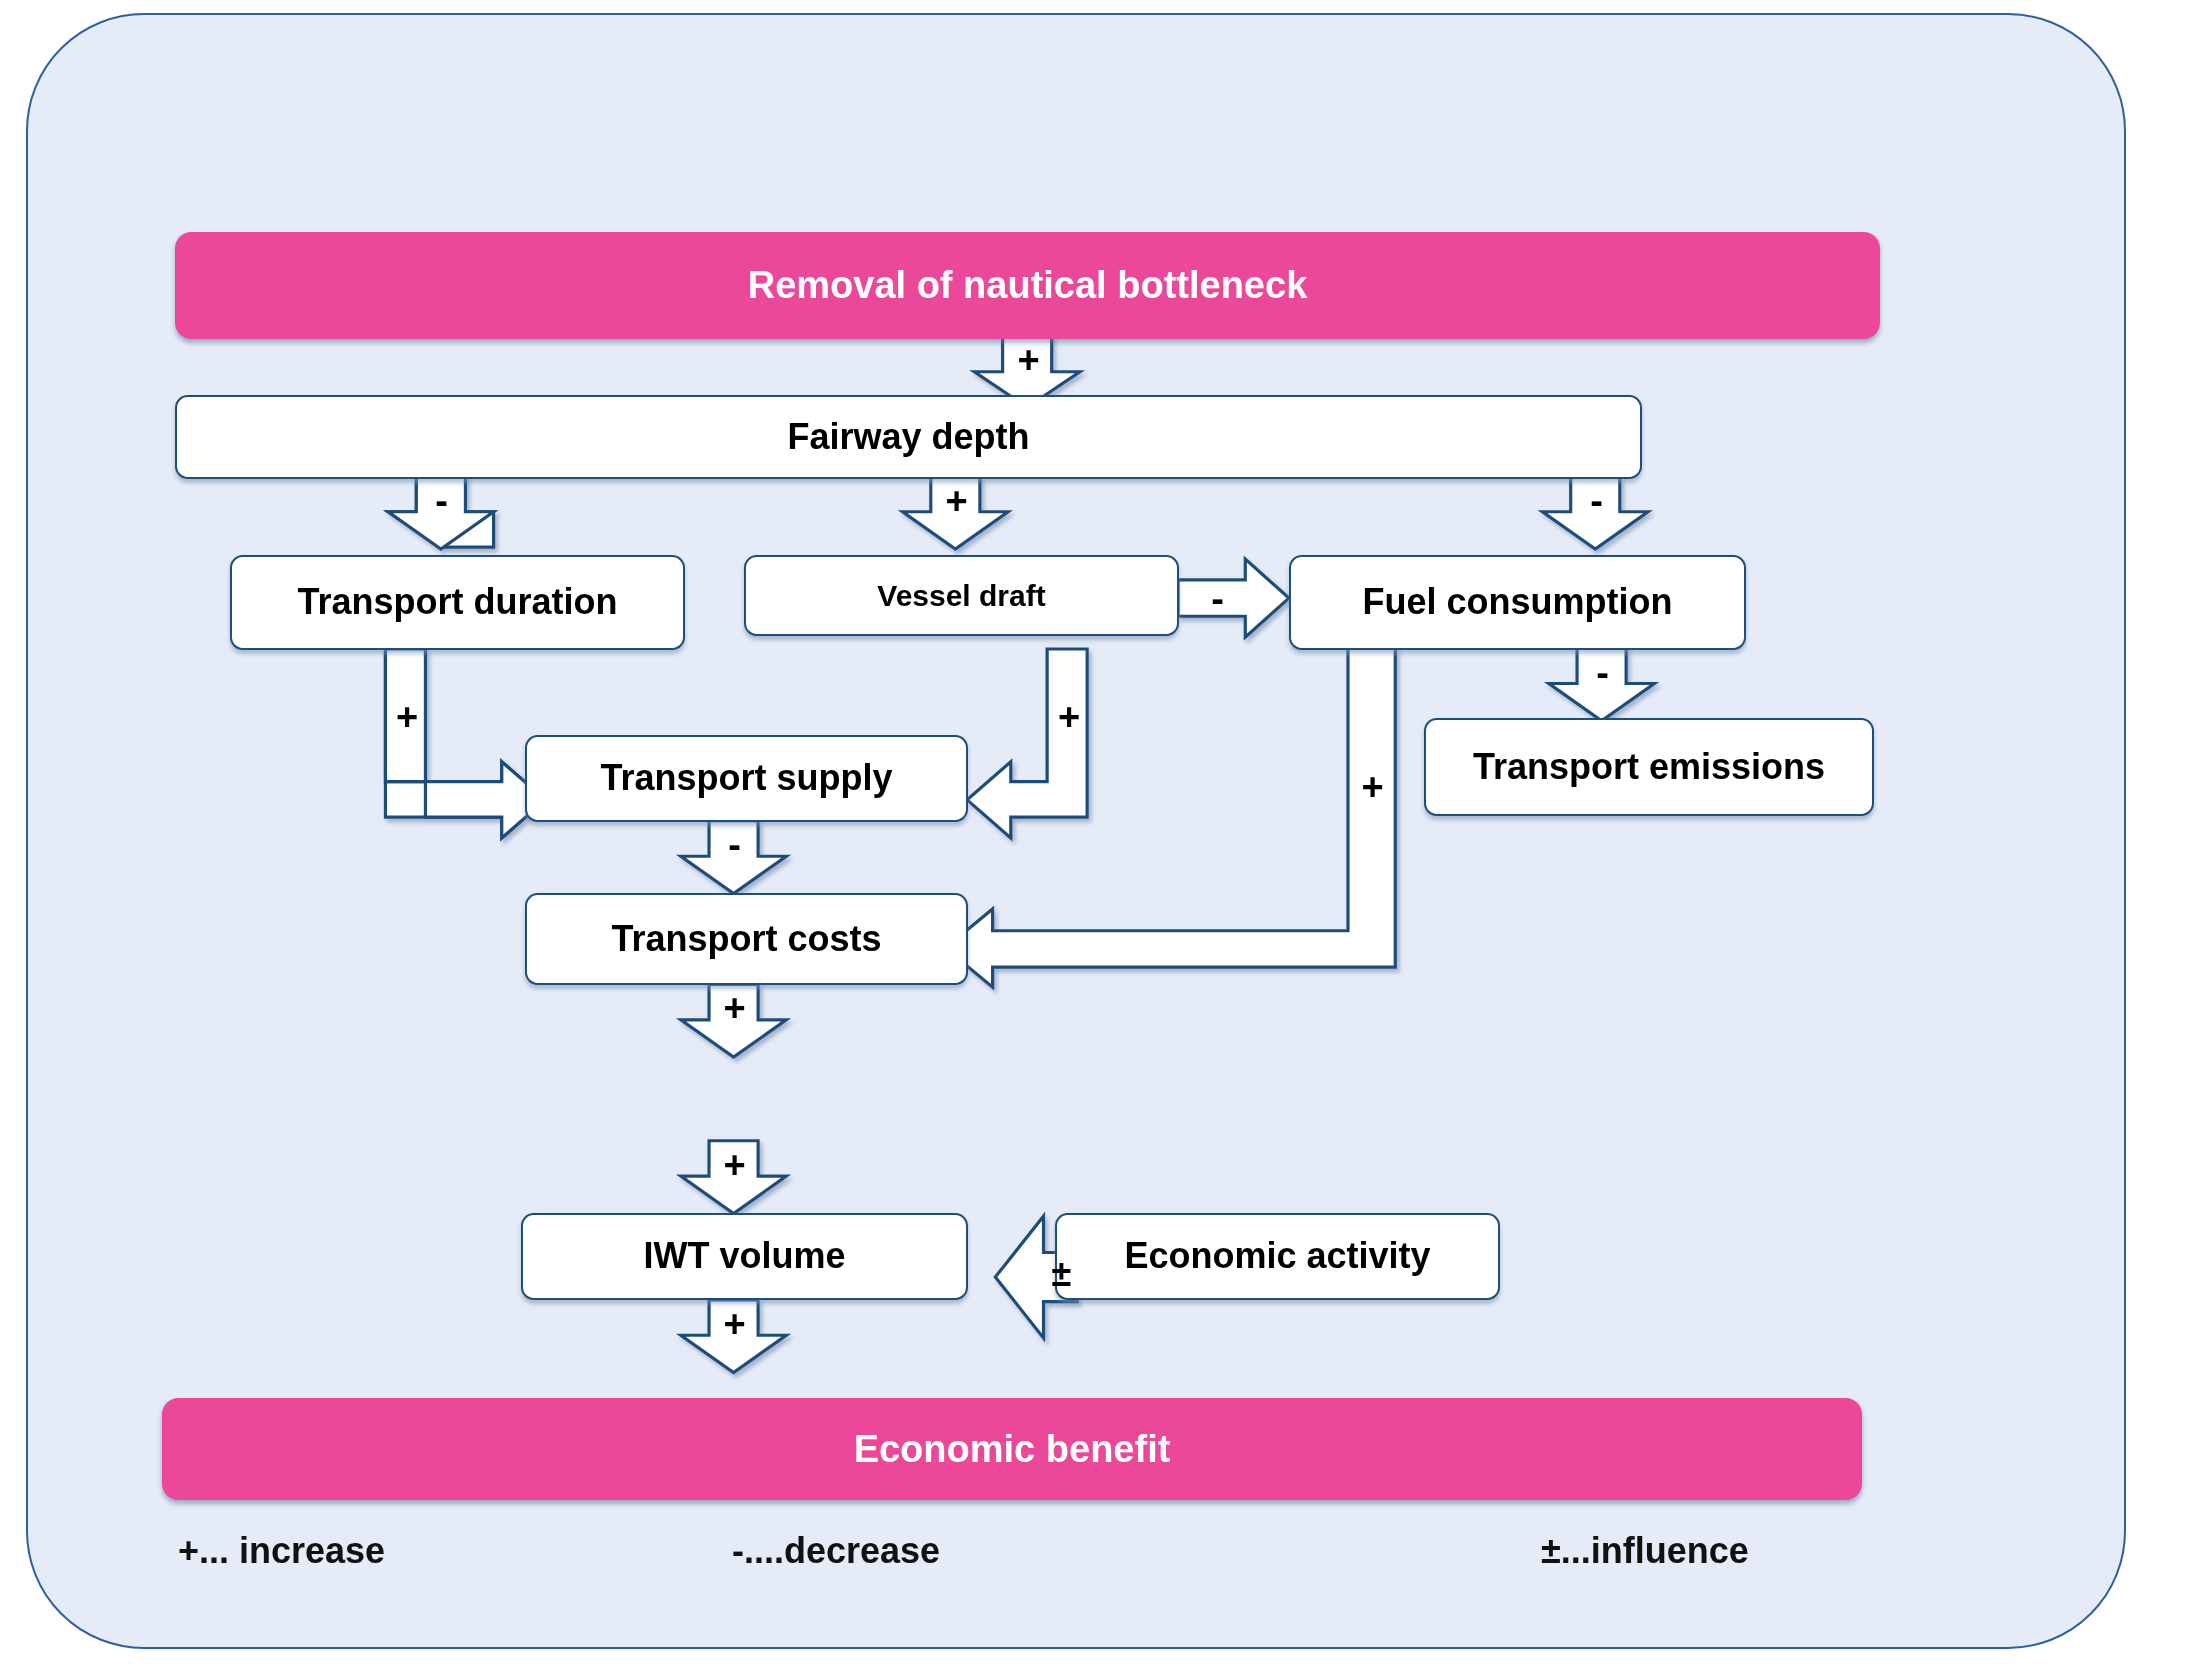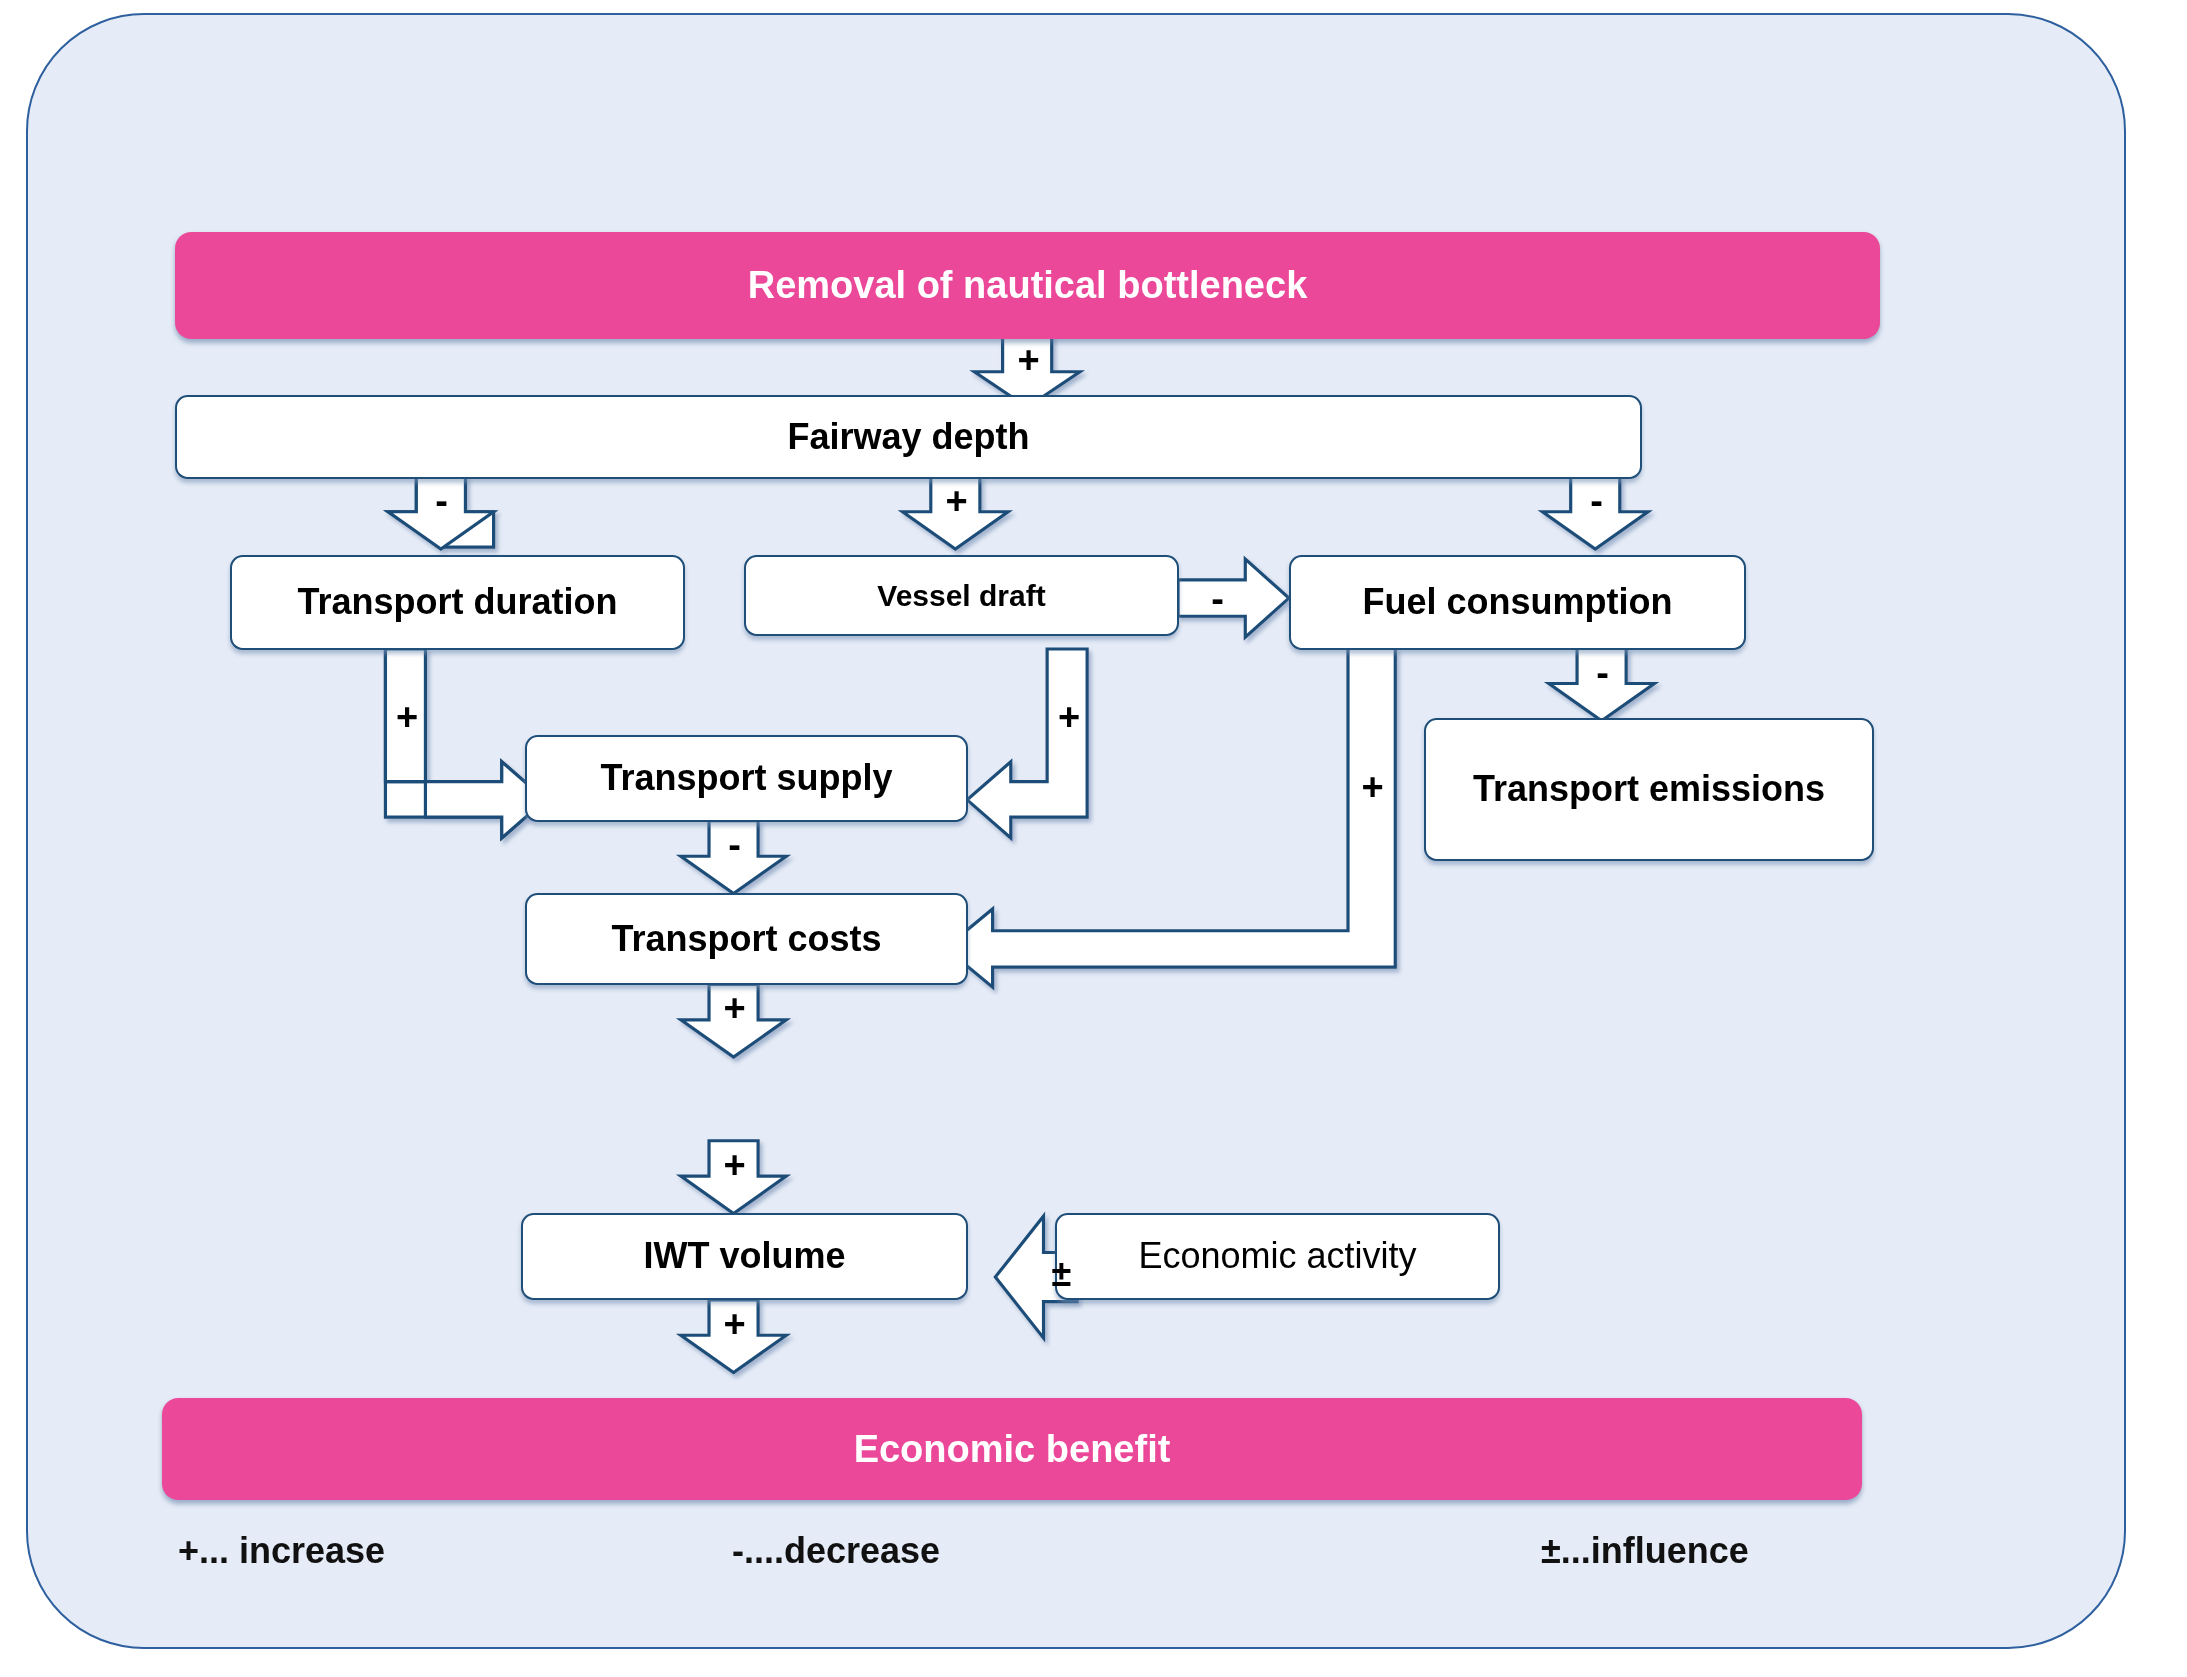--- a/index.html
+++ b/index.html
@@ -56,21 +56,21 @@
     box-shadow: 0 3.6px 5.5px rgba(90,120,160,0.55);
   }
   .node.plain {
     background: #ffffff;
     border: 2.7px solid #1f4e79;
     color: #000000;
     font-weight: bold;
     box-shadow: 0 3.6px 4.5px rgba(120,145,180,0.55);
   }
   .node.plain.regular {
-    font-weight: normal;
+    font-weight: bold;
   }
   .node-label {
     line-height: 1.12;
     padding: 0 9px;
   }
   
   .sign {
     position: absolute;
     font-family: "Liberation Sans", sans-serif;
     font-weight: bold;
@@ -181,21 +181,21 @@
   </div>
 
   <div class="node plain" style="left:1289px; top:555px; width:457px; height:95px; font-size:36px;">
     <span class="node-label">Fuel consumption</span>
   </div>
 
   <div class="node plain" style="left:525px; top:735px; width:443px; height:87px; font-size:36px;">
     <span class="node-label">Transport supply</span>
   </div>
 
-  <div class="node plain" style="left:1424px; top:718px; width:450px; height:143px; font-size:36px;">
+  <div class="node plain" style="left:1424px; top:718px; width:450px; height:98px; font-size:36px;">
     <span class="node-label">Transport emissions</span>
   </div>
 
   <div class="node plain" style="left:525px; top:893px; width:443px; height:92px; font-size:36px;">
     <span class="node-label">Transport costs</span>
   </div>
 
 
   <div class="node plain" style="left:521px; top:1213px; width:447px; height:87px; font-size:36px;">
     <span class="node-label">IWT volume</span>

